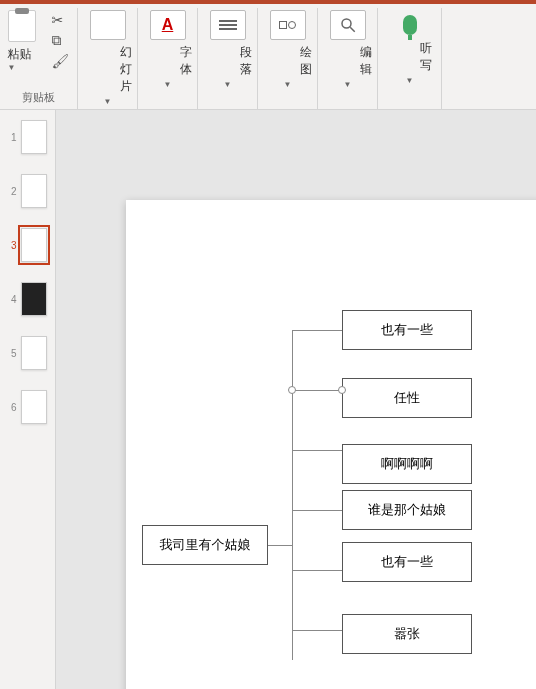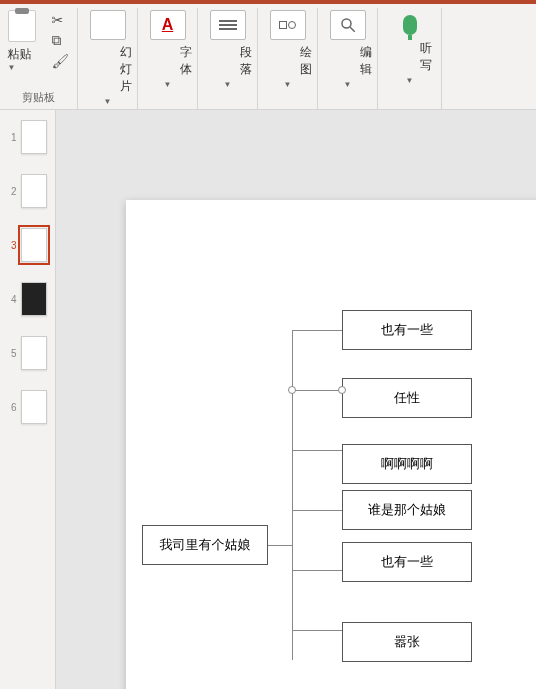--- a/index.html
+++ b/index.html
@@ -205,19 +205,19 @@
         <div class="conn-h" style="top:140px"></div>
         <div class="child-box" style="top:134px">啊啊啊啊</div>
 
         <div class="conn-h" style="top:200px"></div>
         <div class="child-box" style="top:180px">谁是那个姑娘</div>
 
         <div class="conn-h" style="top:260px"></div>
         <div class="child-box" style="top:232px">也有一些</div>
 
         <div class="conn-h" style="top:320px"></div>
-        <div class="child-box" style="top:312px">嚣张</div>
+        <div class="child-box" style="top:304px">嚣张</div>
 
       </div>
     </div>
   </div>
 
 </div>
 
 </body></html>

